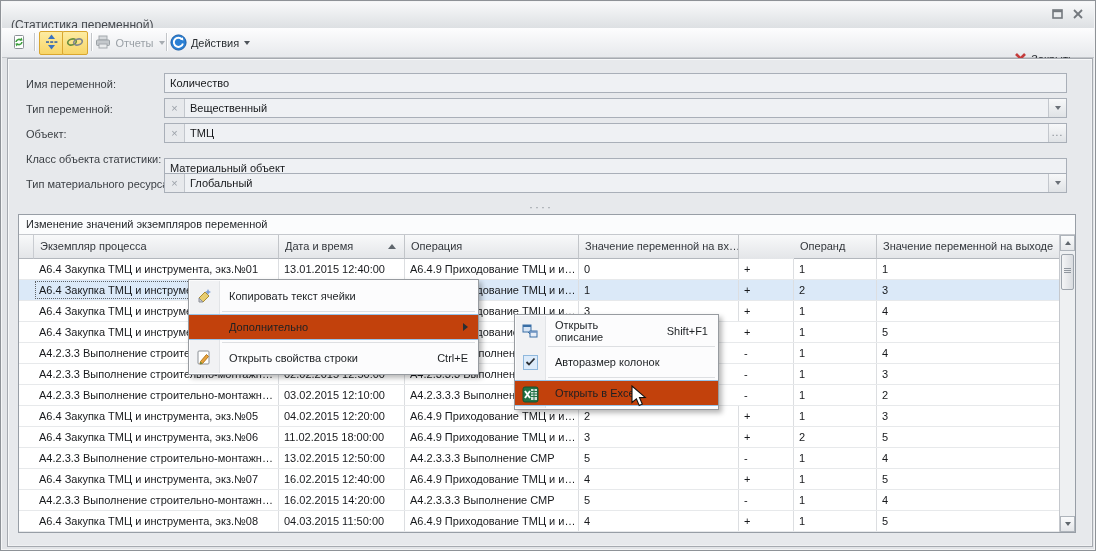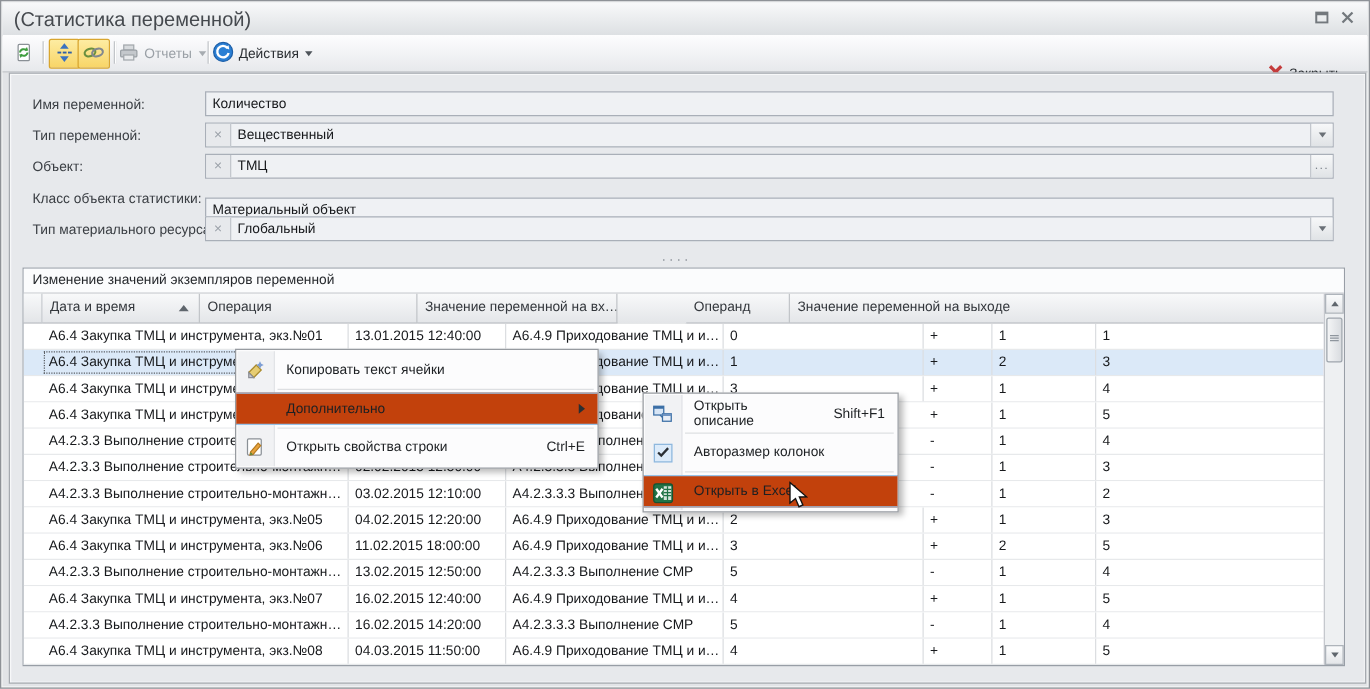--- a/index.html
+++ b/index.html
@@ -1,21 +1,21 @@
 <!DOCTYPE html>
 <html><head>
 <meta charset="utf-8">
 <style>
   html,body{margin:0;padding:0;width:1096px;height:551px;overflow:hidden;
     font-family:"Liberation Sans",sans-serif;font-size:11px;color:#1e2226;background:#fff;}
   .window{position:absolute;inset:0;background:#e2e4e7;border:1px solid #8e9297;box-shadow:inset 0 0 0 1px #f4f5f6;}
   
   .titlebar{position:absolute;left:1px;top:1px;right:1px;height:26px;
     background:linear-gradient(#f8f9fa,#dde0e3);border-bottom:1px solid #b9bcc0;}
-  .title{position:absolute;left:9px;top:6px;font-size:16px;color:#45494e;}
+  .title{position:absolute;left:9px;top:16px;font-size:12px;color:#45494e;}
   .win-btn{position:absolute;top:4px;width:22px;height:18px;display:flex;align-items:center;justify-content:center;}
   
   .toolbar{position:absolute;left:1px;top:27px;right:1px;height:29px;
     background:linear-gradient(#fdfdfe,#e7e9ec);border-bottom:1px solid #c3c6ca;}
   .tbtn{position:absolute;top:3px;height:22px;display:flex;align-items:center;justify-content:center;border:1px solid transparent;border-radius:2px;}
   .tbtn.toggled{background:linear-gradient(#fdeca2,#f8d567);border:1px solid #d9a62f;}
   .tsep{position:absolute;top:5px;width:1px;height:18px;background:#c2c5c9;border-right:1px solid #ffffff;}
   .tlabel{font-size:11px;color:#2b2f33;margin-left:4px;}
   .tlabel.disabled{color:#9aa0a6;}
   .tri-down{width:0;height:0;border-left:3px solid transparent;border-right:3px solid transparent;border-top:4px solid #4e545a;margin-left:5px;}
@@ -205,20 +205,21 @@
       </div>
   </div>
 
   <div class="splitter-dots">····</div>
 
   <div class="grid-wrap">
     <div class="grid-title">Изменение значений экземпляров переменной</div>
 
     <div class="grid-header">
       <div class="h-cell ci"></div>
+      <div class="h-cell c0">Экземпляр процесса</div>
       <div class="h-cell c1"><span>Дата и время</span><span class="sort-asc"></span></div>
       <div class="h-cell c2">Операция</div>
       <div class="h-cell c3">Значение переменной на вх…</div>
       <div class="h-cell c4">Оператор</div>
       <div class="h-cell c5">Операнд</div>
       <div class="h-cell c6">Значение переменной на выходе</div>
     </div>
 
     <div class="grid-body">
         <div class="g-row">

